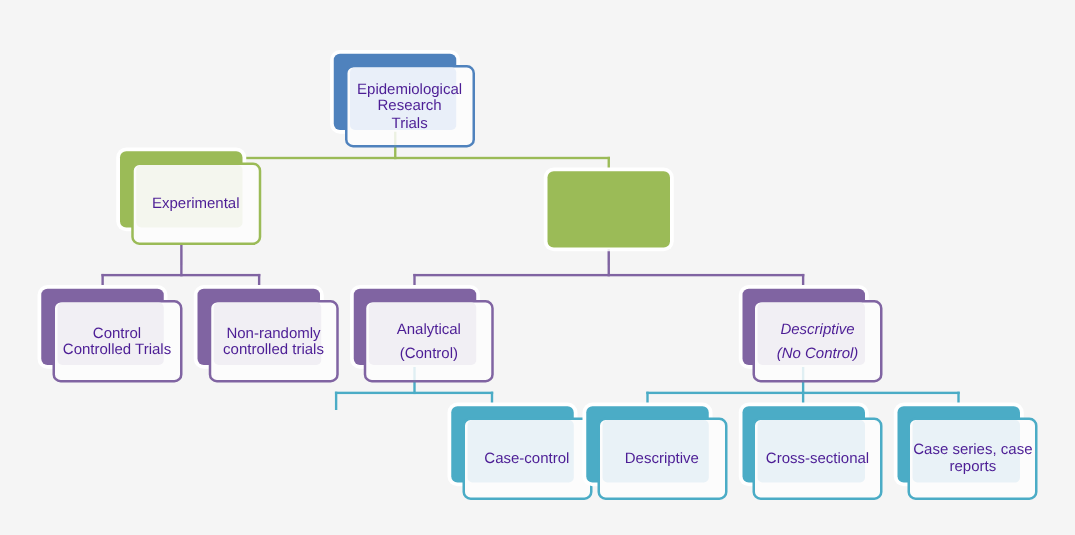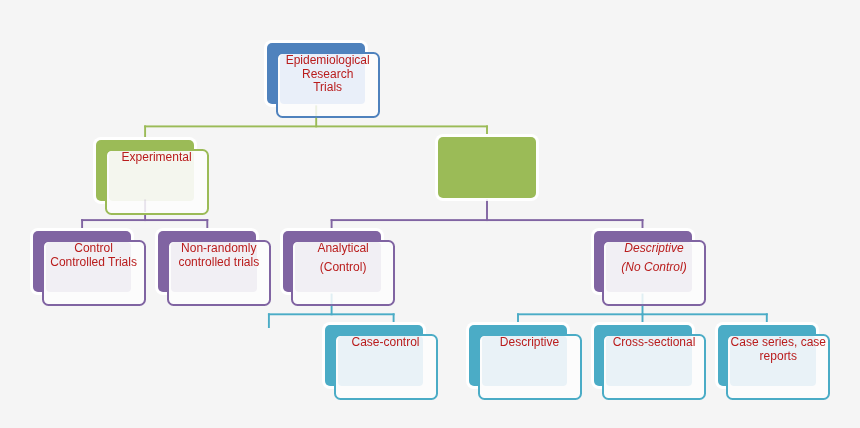--- a/index.html
+++ b/index.html
@@ -10,22 +10,22 @@
   #links,#nodes,#overlay{position:absolute;left:0;top:0;width:860px;height:428px;}
   #links,#overlay{display:block;}
   #overlay{pointer-events:none;}
   .node{position:absolute;width:113px;height:76px;}
   .backplate{position:absolute;left:0;top:0;width:98px;height:60.5px;border-radius:5px;
              box-shadow:0 0 0 3px #ffffff;}
   .card{position:absolute;left:8.5px;top:8.5px;width:100px;height:62.2px;
         border:2.1px solid #888;border-radius:6.5px;background:#fcfcfc;}
   .panel{position:absolute;left:2.1px;top:0.4px;width:85.7px;height:50px;border-radius:4px;}
   .lbl{position:absolute;left:0;top:0.5px;right:0;bottom:0;display:flex;flex-direction:column;
-       align-items:center;font-size:12px;line-height:13.6px;
-       color:#b91c1c;text-align:center;white-space:nowrap;}
+       align-items:center;justify-content:center;font-size:12px;line-height:13.6px;
+       color:#4c1d95;text-align:center;white-space:nowrap;}
   .lbl span{display:block;}
   .lbl span.gap{margin-top:5.2px;}
 </style>
 </head>
 <body>
 
 <div id="canvas">
   <svg id="links" width="860" height="428" viewBox="0 0 860 428">
       <rect x="315.25" y="73.45" width="1.9" height="53.9" fill="#9bbb57"></rect>
       <rect x="144.15" y="125.45" width="343.79999999999995" height="1.9" fill="#9bbb57"></rect>
@@ -54,21 +54,21 @@
         <div class="backplate" style="background:#4f82bd"></div>
         <div class="card" style="border-color:#4f82bd">
           <div class="panel" style="background:#e9eff9"></div>
           <div class="lbl">
             <span>Epidemiological</span>
             <span>Research</span>
             <span>Trials</span>
           </div>
         </div>
       </div>
-      <div class="node" style="left: 96.1px; top: 140px;">
+      <div class="node" style="left: 96.1px; top: 121px;">
         <div class="backplate" style="background:#9bbb57"></div>
         <div class="card" style="border-color:#9bbb57">
           <div class="panel" style="background:#f4f6ee"></div>
           <div class="lbl">
             <span>Experimental</span>
           </div>
         </div>
       </div>
       <div class="node" style="left: 438px; top: 137.2px;">
         <div class="backplate" style="background:#9bbb57"></div>
@@ -106,21 +106,21 @@
       <div class="node" style="left: 593.5px; top: 231.4px; font-style: italic;">
         <div class="backplate" style="background:#8064a2"></div>
         <div class="card" style="border-color:#8064a2">
           <div class="panel" style="background:#f1eff4"></div>
           <div class="lbl">
             <span>Descriptive</span>
             <span class="gap">(No Control)</span>
           </div>
         </div>
       </div>
-      <div class="node" style="left: 325px; top: 325px;">
+      <div class="node" style="left: 361px; top: 325px;">
         <div class="backplate" style="background:#4bacc6"></div>
         <div class="card" style="border-color:#4bacc6">
           <div class="panel" style="background:#e9f2f7"></div>
           <div class="lbl">
             <span>Case-control</span>
           </div>
         </div>
       </div>
       <div class="node" style="left: 469px; top: 325px;">
         <div class="backplate" style="background:#4bacc6"></div>

